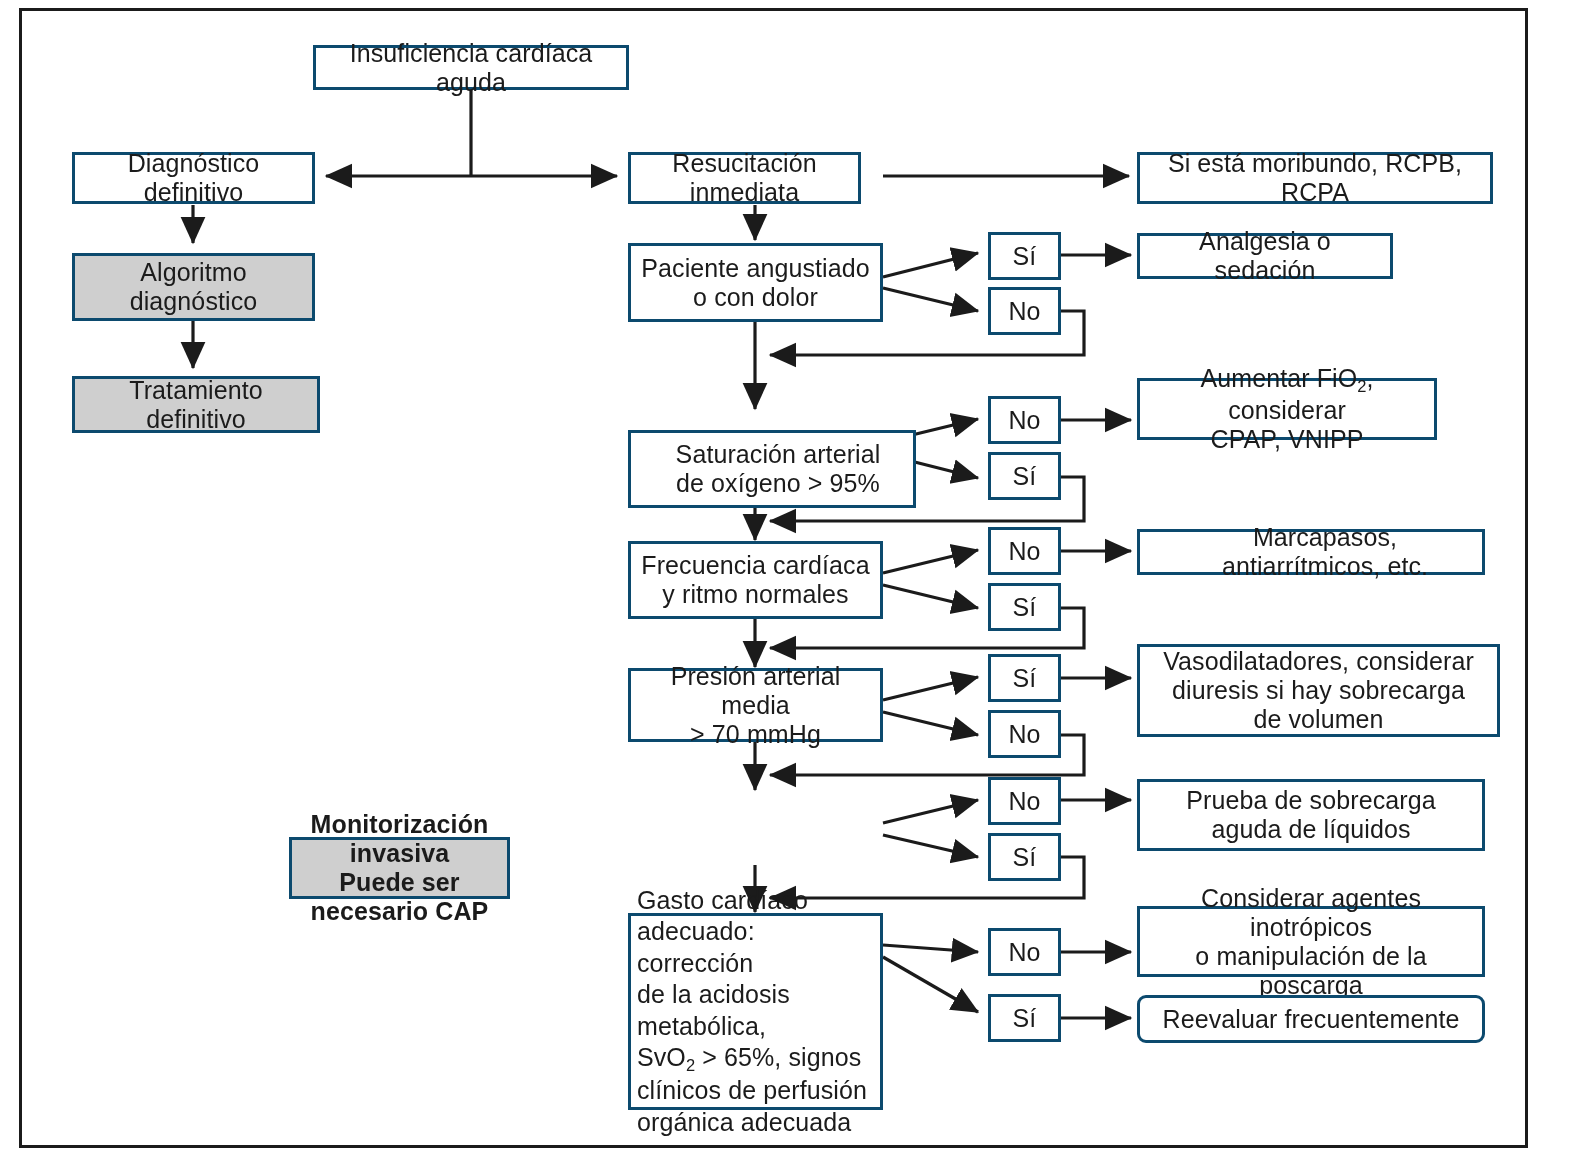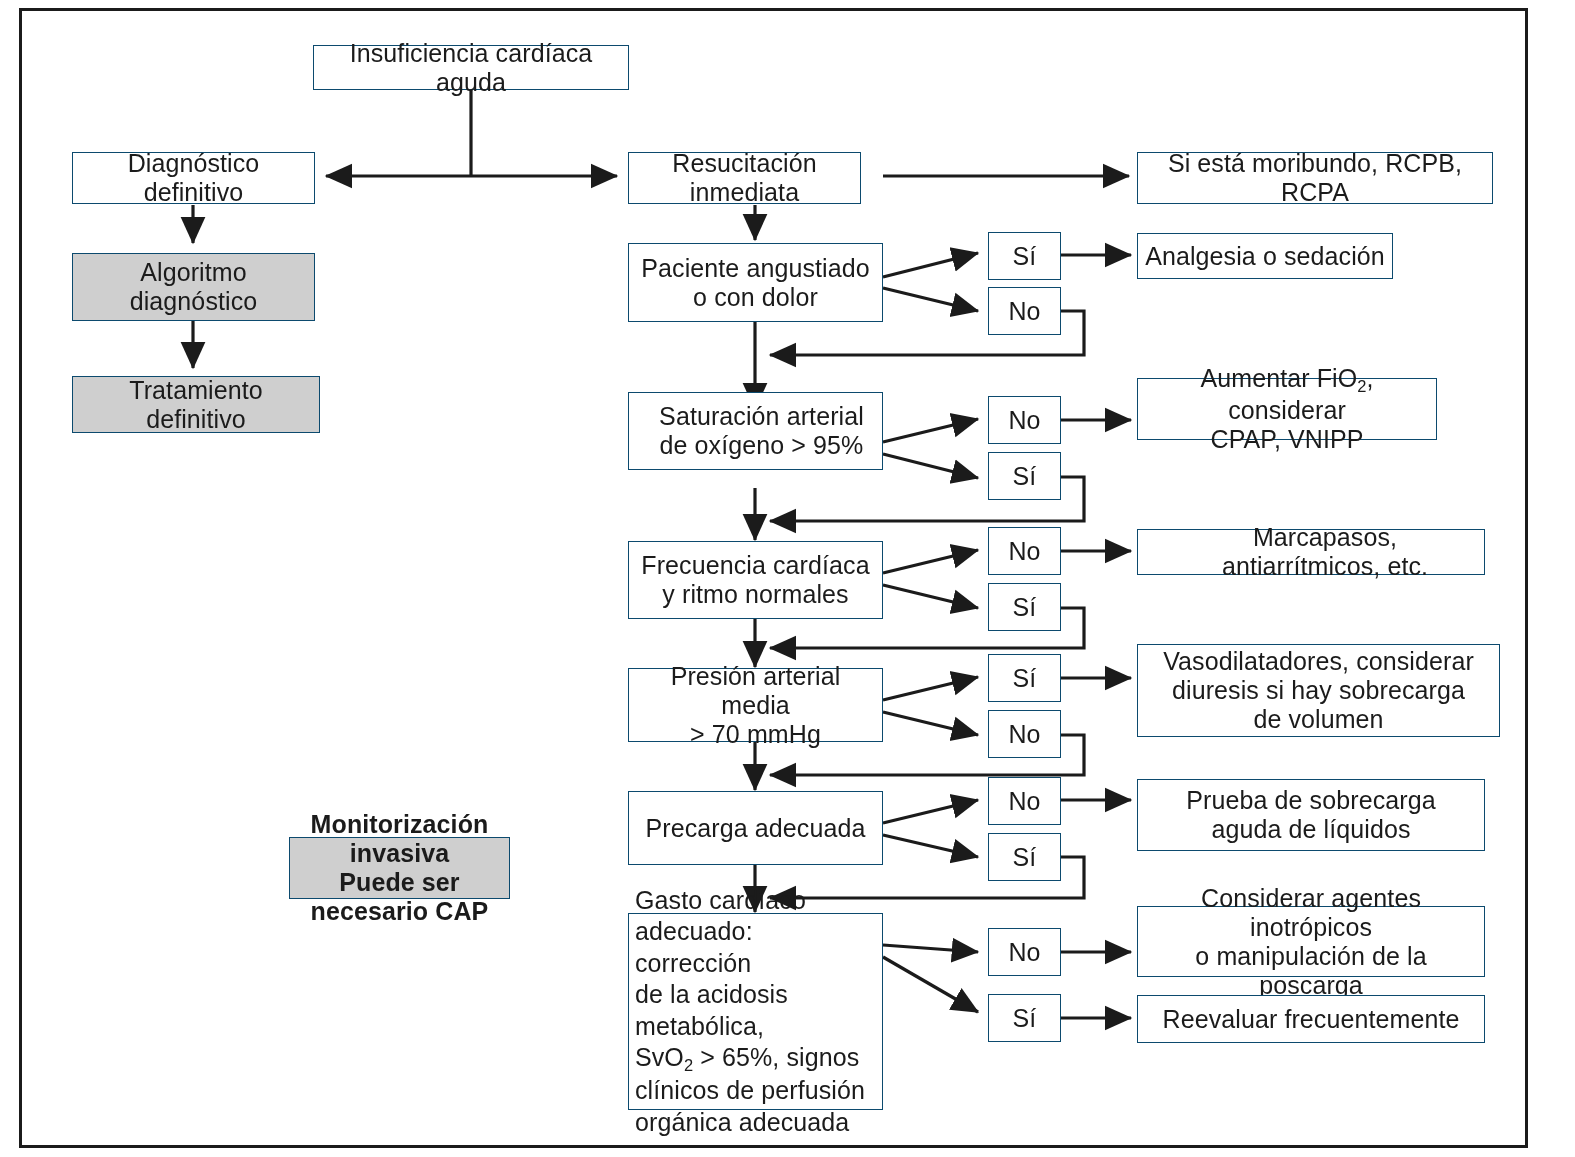--- a/index.html
+++ b/index.html
@@ -1,20 +1,20 @@
 <!DOCTYPE html>
 <html><head>
 <meta charset="utf-8">
 <style>
   html,body{margin:0;padding:0;background:#ffffff;}
   body{width:1575px;height:1157px;font-family:"Liberation Sans",sans-serif;}
   #figure{position:relative;width:1575px;height:1157px;background:#ffffff;overflow:hidden;}
   #frame{position:absolute;left:19px;top:8px;width:1509px;height:1140px;border:3px solid #1b1b1b;box-sizing:border-box;}
   svg.lines{position:absolute;left:0;top:0;width:1575px;height:1157px;pointer-events:none;}
-  .node{position:absolute;box-sizing:border-box;border:1px solid #0c4a6e;background:#ffffff;
+  .node{position:absolute;box-sizing:border-box;border:3px solid #0c4a6e;background:#ffffff;
         display:flex;align-items:center;justify-content:center;text-align:center;
         font-size:25px;color:#1b1b1b;line-height:1.16;letter-spacing:0.1px;}
   .node.shaded{background:#cfcfcf;}
   .node.small{font-size:25px;}
   .node.leftalign{justify-content:flex-start;text-align:left;line-height:1.26;}
   .node .txt{display:block;padding:0 6px;}
   sub{font-size:0.66em;vertical-align:-0.28em;}
 </style>
 </head>
 <body>
@@ -122,21 +122,21 @@
   <div class="node small" style="left:988px;top:232px;width:73px;height:48px;">
     <span class="txt">Sí</span>
   </div>
   <div class="node small" style="left:988px;top:287px;width:73px;height:48px;">
     <span class="txt">No</span>
   </div>
   <div class="node" style="left:1137px;top:233px;width:256px;height:46px;">
     <span class="txt">Analgesia o sedación</span>
   </div>
 
-  <div class="node" style="left:628px;top:392px;width:255px;height:78px;padding-left:12px;">
+  <div class="node" style="left:628px;top:430px;width:288px;height:78px;padding-left:12px;">
     <span class="txt">
       <span>Saturación arterial</span><br>
       <span>de oxígeno &gt; 95%</span>
     </span>
   </div>
   <div class="node small" style="left:988px;top:396px;width:73px;height:48px;">
     <span class="txt">No</span>
   </div>
   <div class="node small" style="left:988px;top:452px;width:73px;height:48px;">
     <span class="txt">Sí</span>
@@ -177,23 +177,20 @@
     <span class="txt">No</span>
   </div>
   <div class="node" style="left:1137px;top:644px;width:363px;height:93px;">
     <span class="txt">
       <span>Vasodilatadores, considerar</span><br>
       <span>diuresis si hay sobrecarga</span><br>
       <span>de volumen</span>
     </span>
   </div>
 
-  <div class="node" style="left:628px;top:791px;width:255px;height:74px;">
-    <span class="txt">Precarga adecuada</span>
-  </div>
   <div class="node small" style="left:988px;top:777px;width:73px;height:48px;">
     <span class="txt">No</span>
   </div>
   <div class="node small" style="left:988px;top:833px;width:73px;height:48px;">
     <span class="txt">Sí</span>
   </div>
   <div class="node" style="left:1137px;top:779px;width:348px;height:72px;">
     <span class="txt">
       <span>Prueba de sobrecarga</span><br>
       <span>aguda de líquidos</span>
@@ -216,17 +213,17 @@
   </div>
   <div class="node small" style="left:988px;top:994px;width:73px;height:48px;">
     <span class="txt">Sí</span>
   </div>
   <div class="node" style="left:1137px;top:906px;width:348px;height:71px;">
     <span class="txt">
       <span>Considerar agentes inotrópicos</span><br>
       <span>o manipulación de la poscarga</span>
     </span>
   </div>
-  <div class="node" style="left:1137px;top:995px;width:348px;height:48px;">
+  <div class="node" style="left:1137px;top:995px;width:348px;height:48px;border-radius:9px;">
     <span class="txt">Reevaluar frecuentemente</span>
   </div>
 
 </div>
 
 </body></html>

